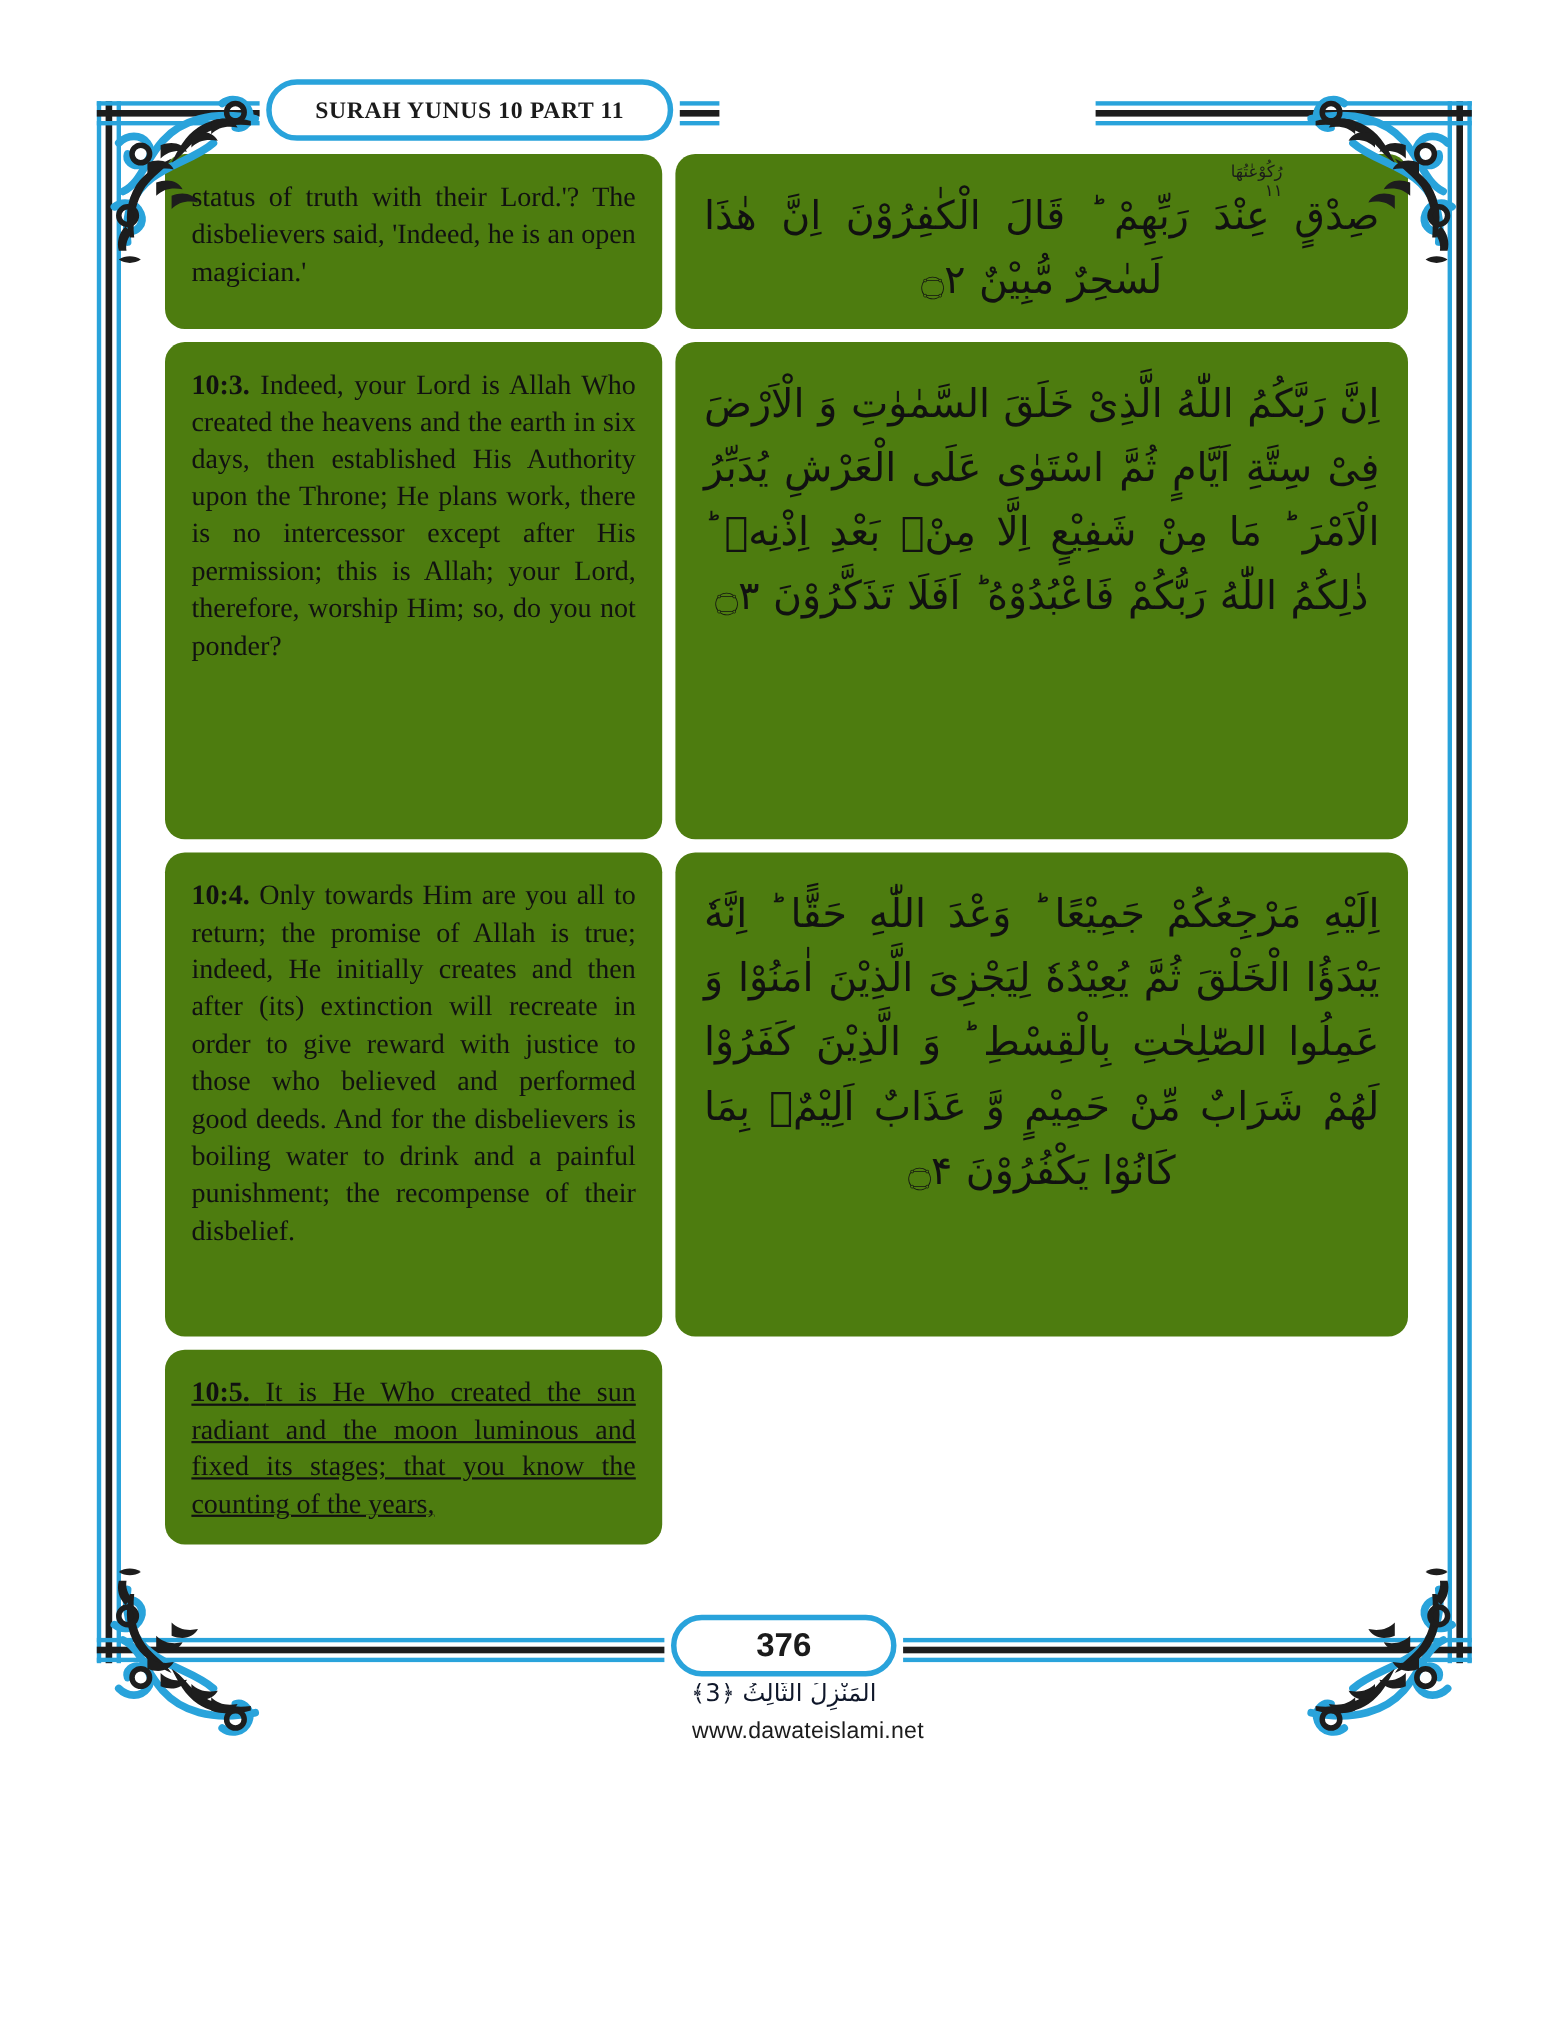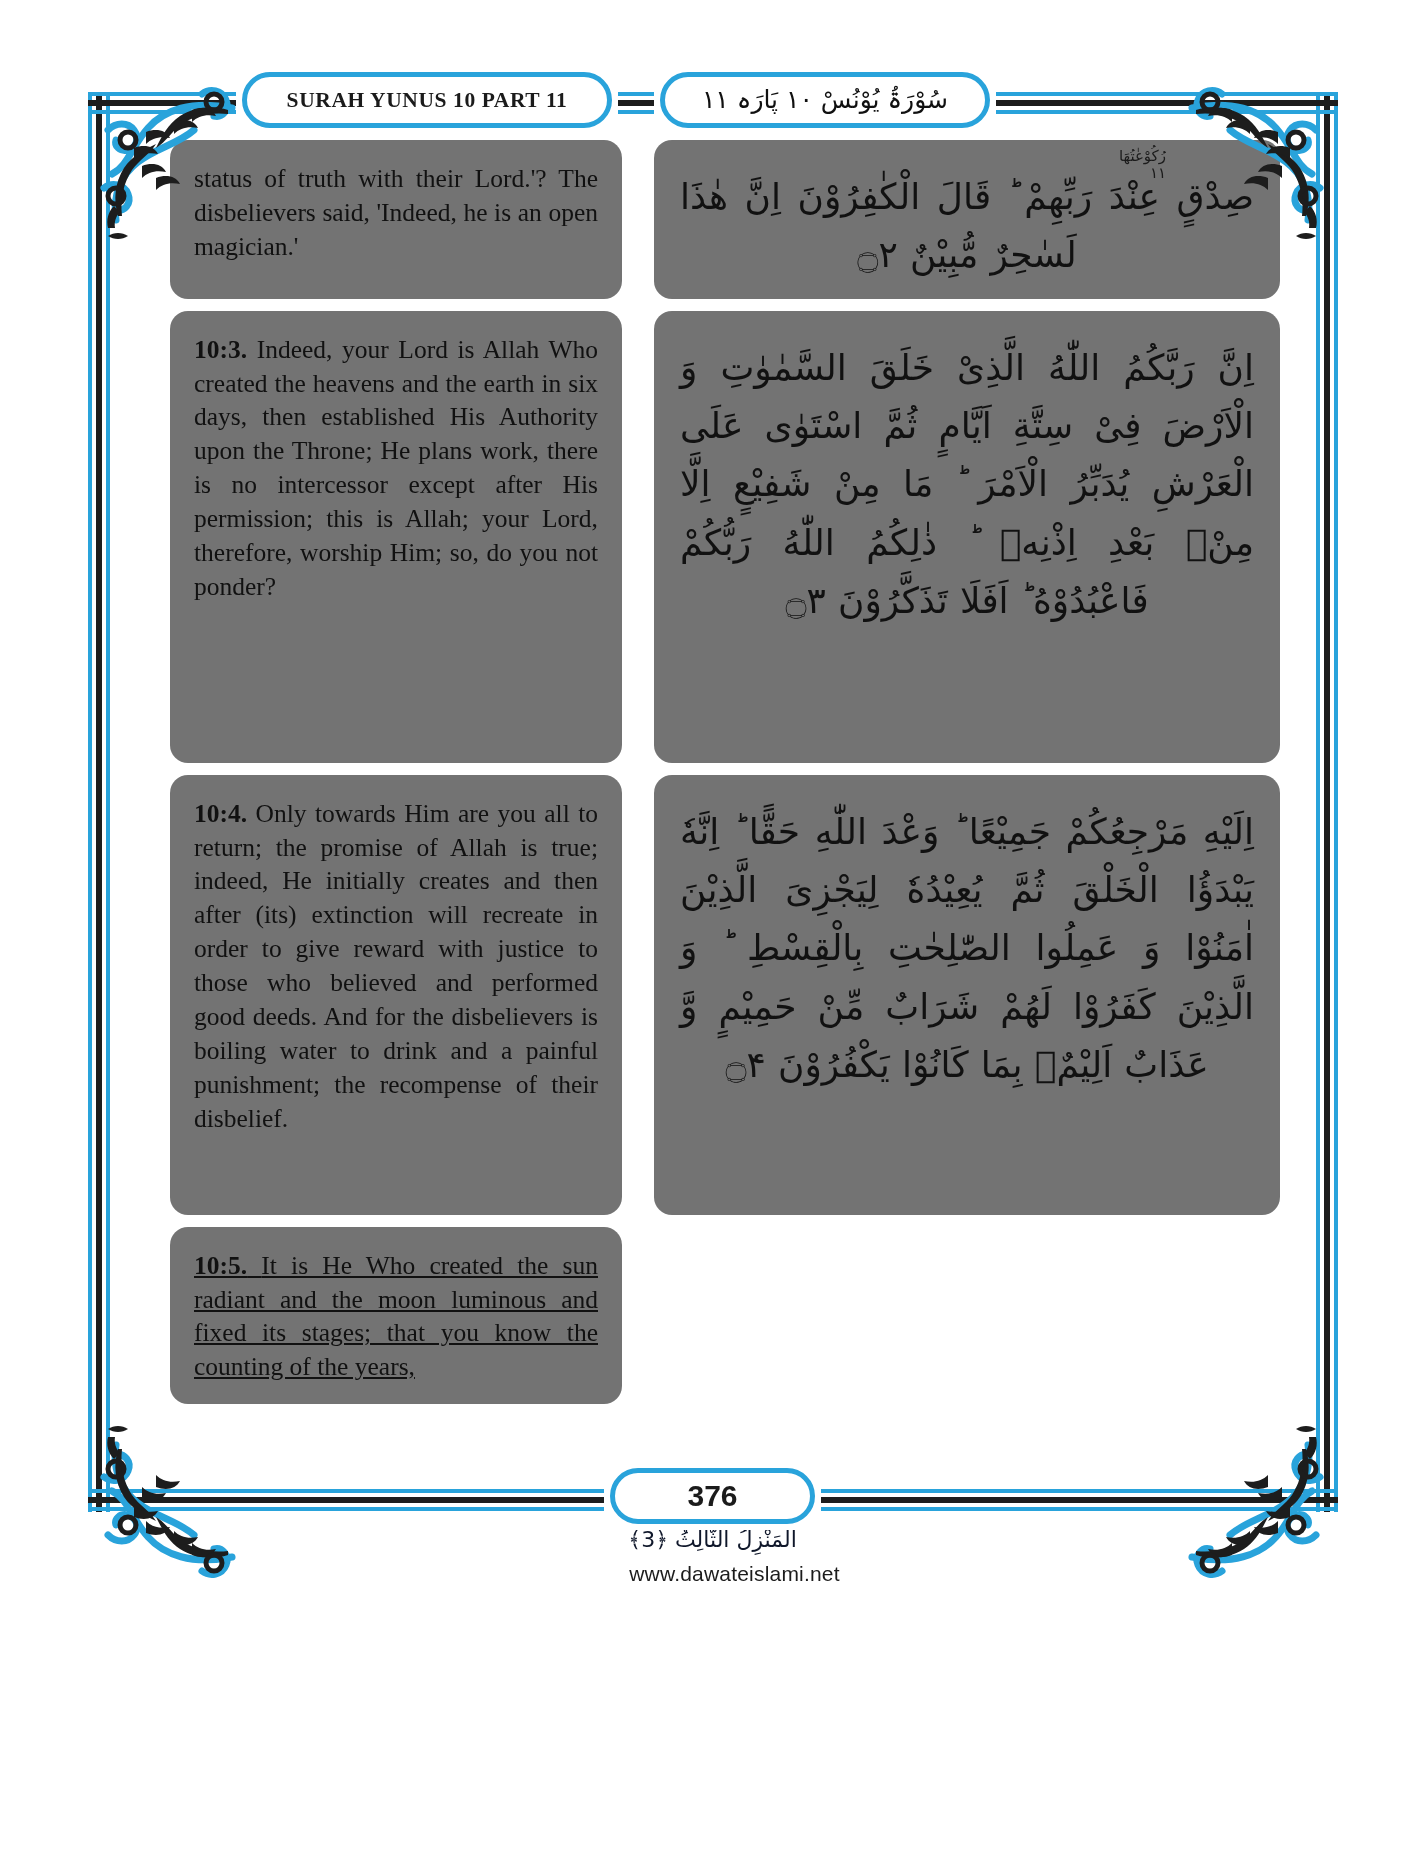--- a/index.html
+++ b/index.html
@@ -120,24 +120,23 @@
     left: 150px; top: 140px;
     width: 1130px;
     z-index: 3;
   }
   .verse-row {
     display: flex;
     gap: 12px;
     margin-bottom: 12px;
   }
   .panel {
-    background: #737373;
+    background: #4d7c0f;
     border-radius: 18px;
     box-sizing: border-box;
-    margin-left: 20px;
   }
   .panel-en {
     width: 452px;
     padding: 22px 24px 20px 24px;
     text-align: justify;
     text-align-last: left;
     font-family: "Liberation Serif", "DejaVu Serif", serif;
     font-size: 25.5px;
     line-height: 1.33;
     color: #111;
@@ -225,23 +224,20 @@
   <div class="frame-line dark fl-bot-b"></div>
   <div class="frame-line fl-bot-c"></div>
 
   <div class="cap-mask" style="left:236px; top:66px; width:382px; height:68px;"></div>
   <div class="cap-mask" style="left:654px; top:66px; width:342px; height:68px;"></div>
 
   <div class="capsule" id="hdr-left-capsule">
     <span class="label">SURAH YUNUS 10 PART 11</span>
   </div>
 
-  <div class="capsule" id="hdr-right-capsule">
-    <span class="label">سُوْرَۃُ یُوْنُسْ ۱۰ پَارَہ ۱۱</span>
-  </div>
 
   <div class="corner" id="corner-tl">
     <svg viewBox="0 0 160 170" width="160" height="170" xmlns="http://www.w3.org/2000/svg">
       <g fill="none" stroke="#29a3db" stroke-width="7" stroke-linecap="round">
         <path d="M150 38 C110 30 82 40 66 58 C50 76 46 96 30 104"></path>
         <path d="M34 150 C30 124 40 104 56 92 C74 78 96 74 112 60"></path>
         <path d="M26 60 C34 52 46 52 52 60 C58 68 54 78 46 80 C38 82 32 76 34 70"></path>
         <path d="M120 24 C128 18 140 20 144 30 C148 40 140 48 132 46"></path>
         <path d="M22 118 C30 112 42 114 46 124 C50 134 42 142 34 140"></path>
       </g>

